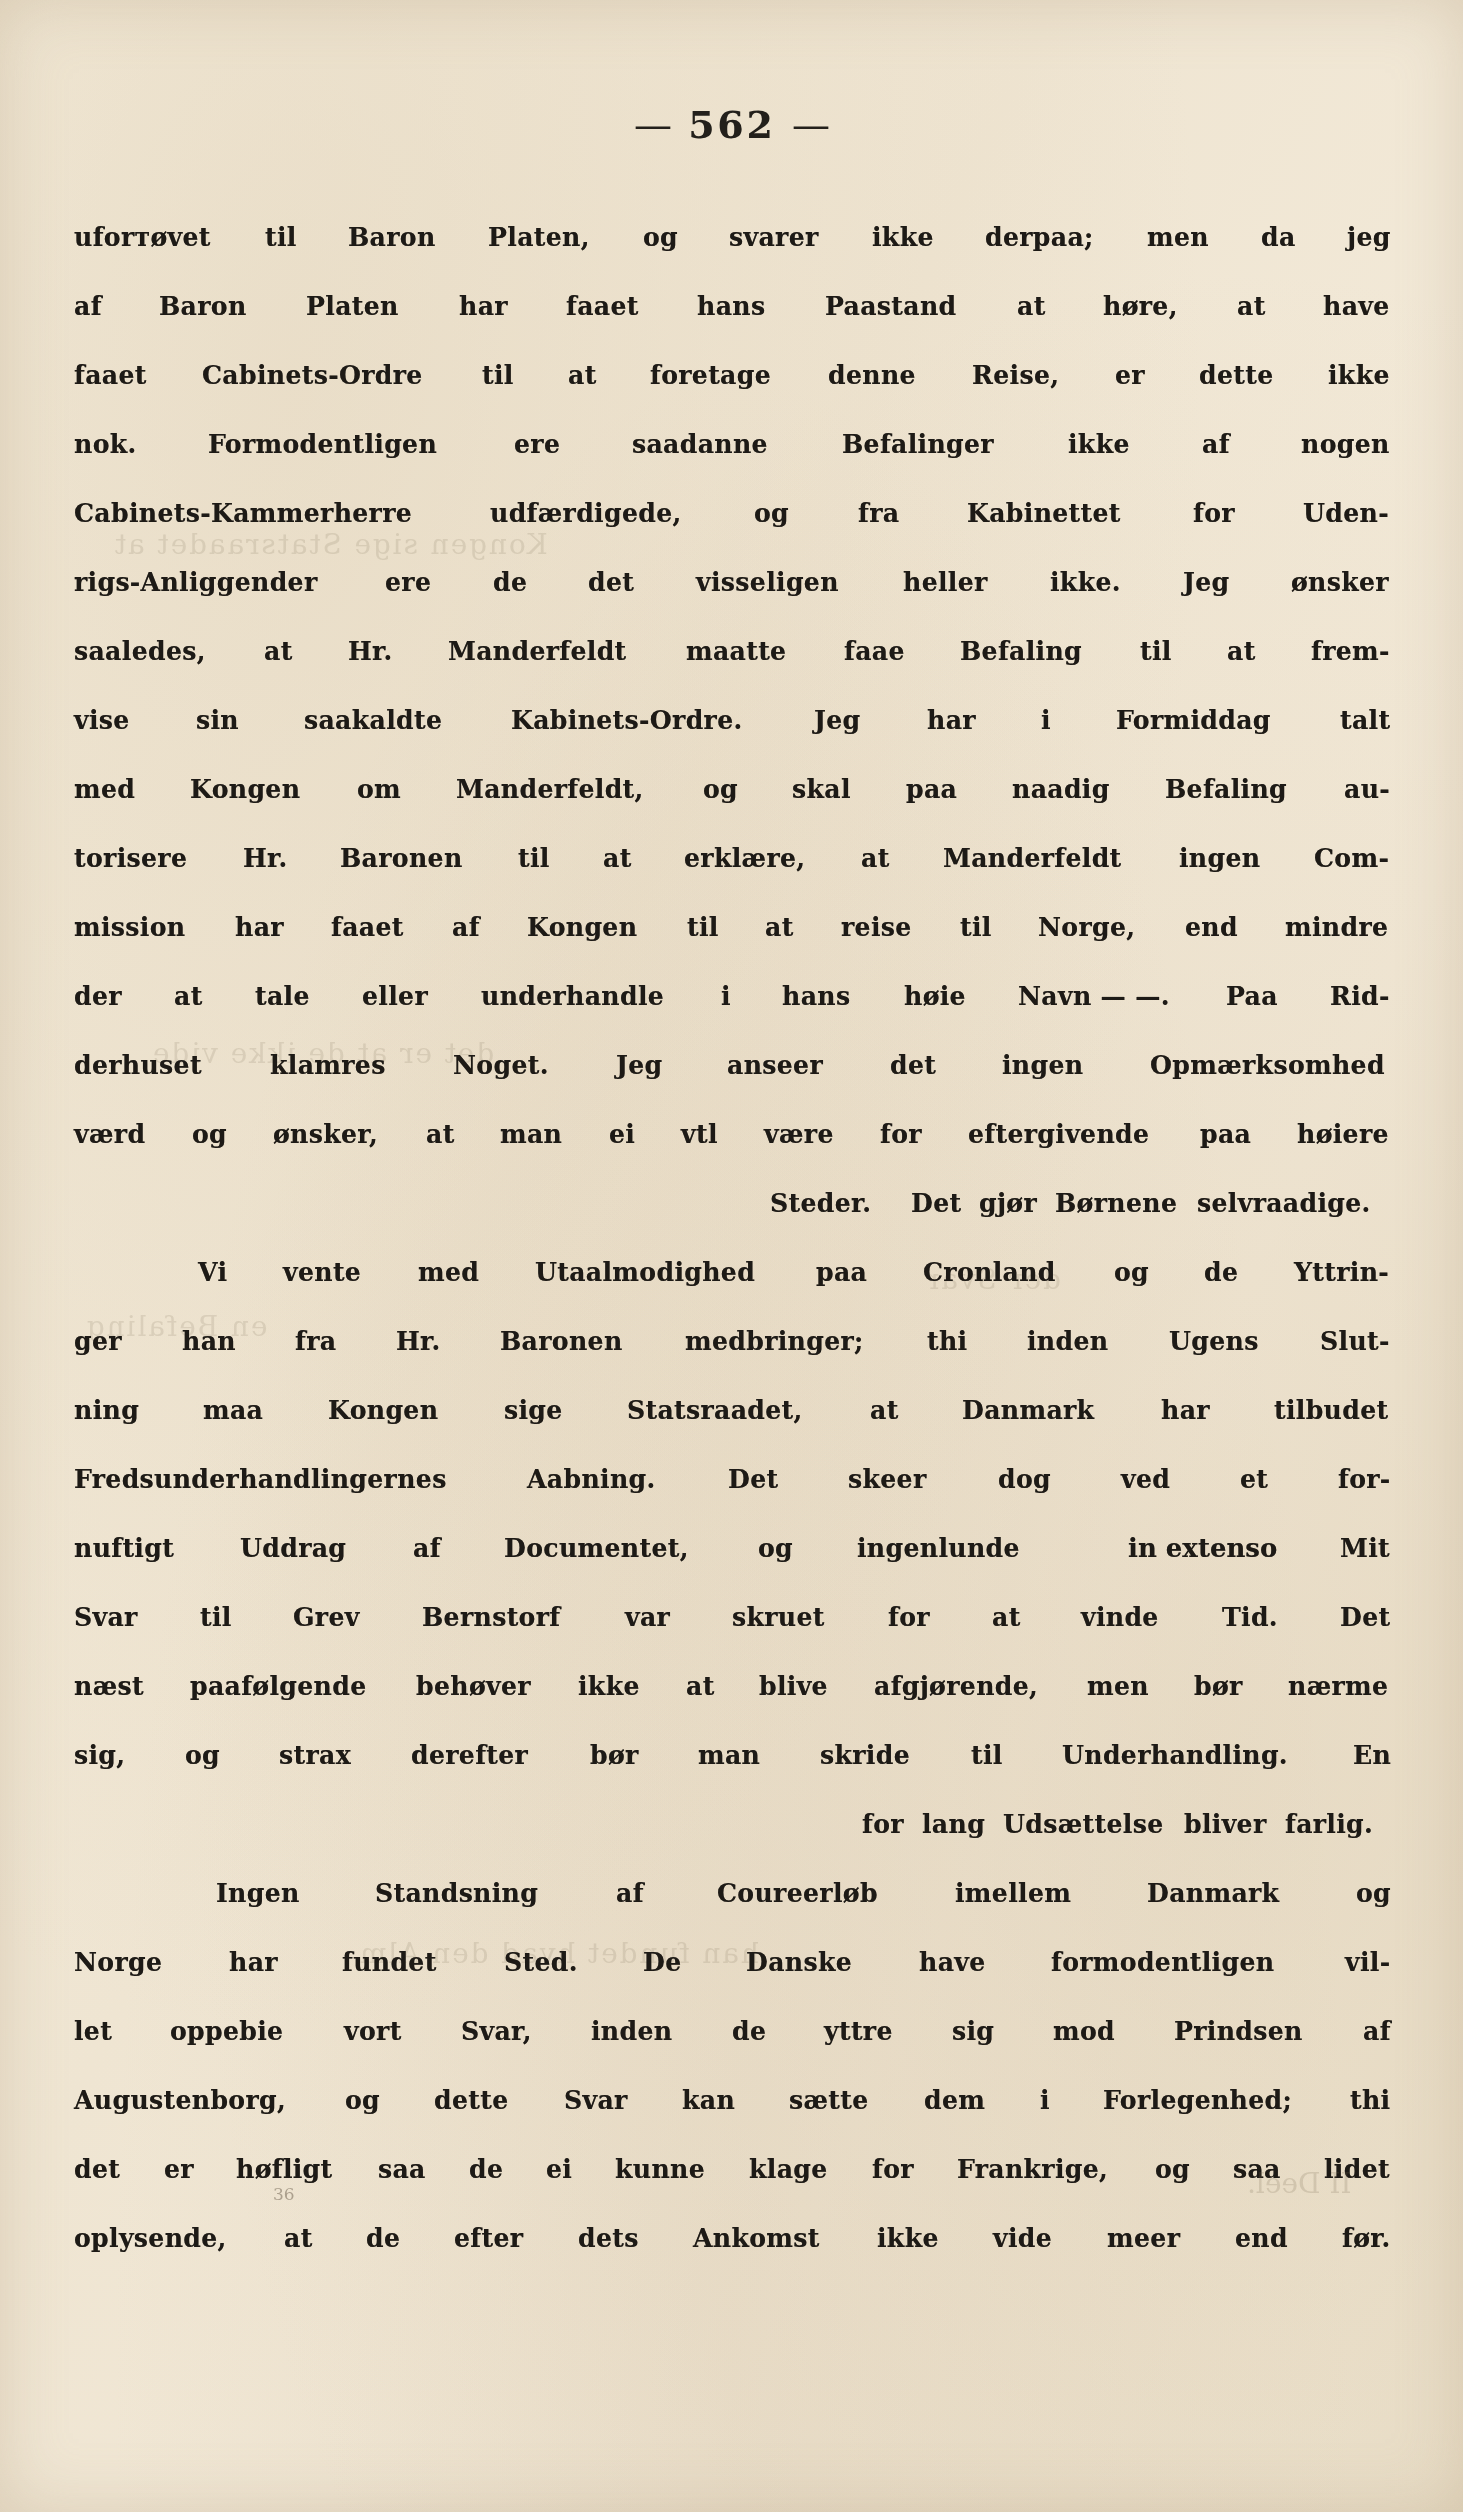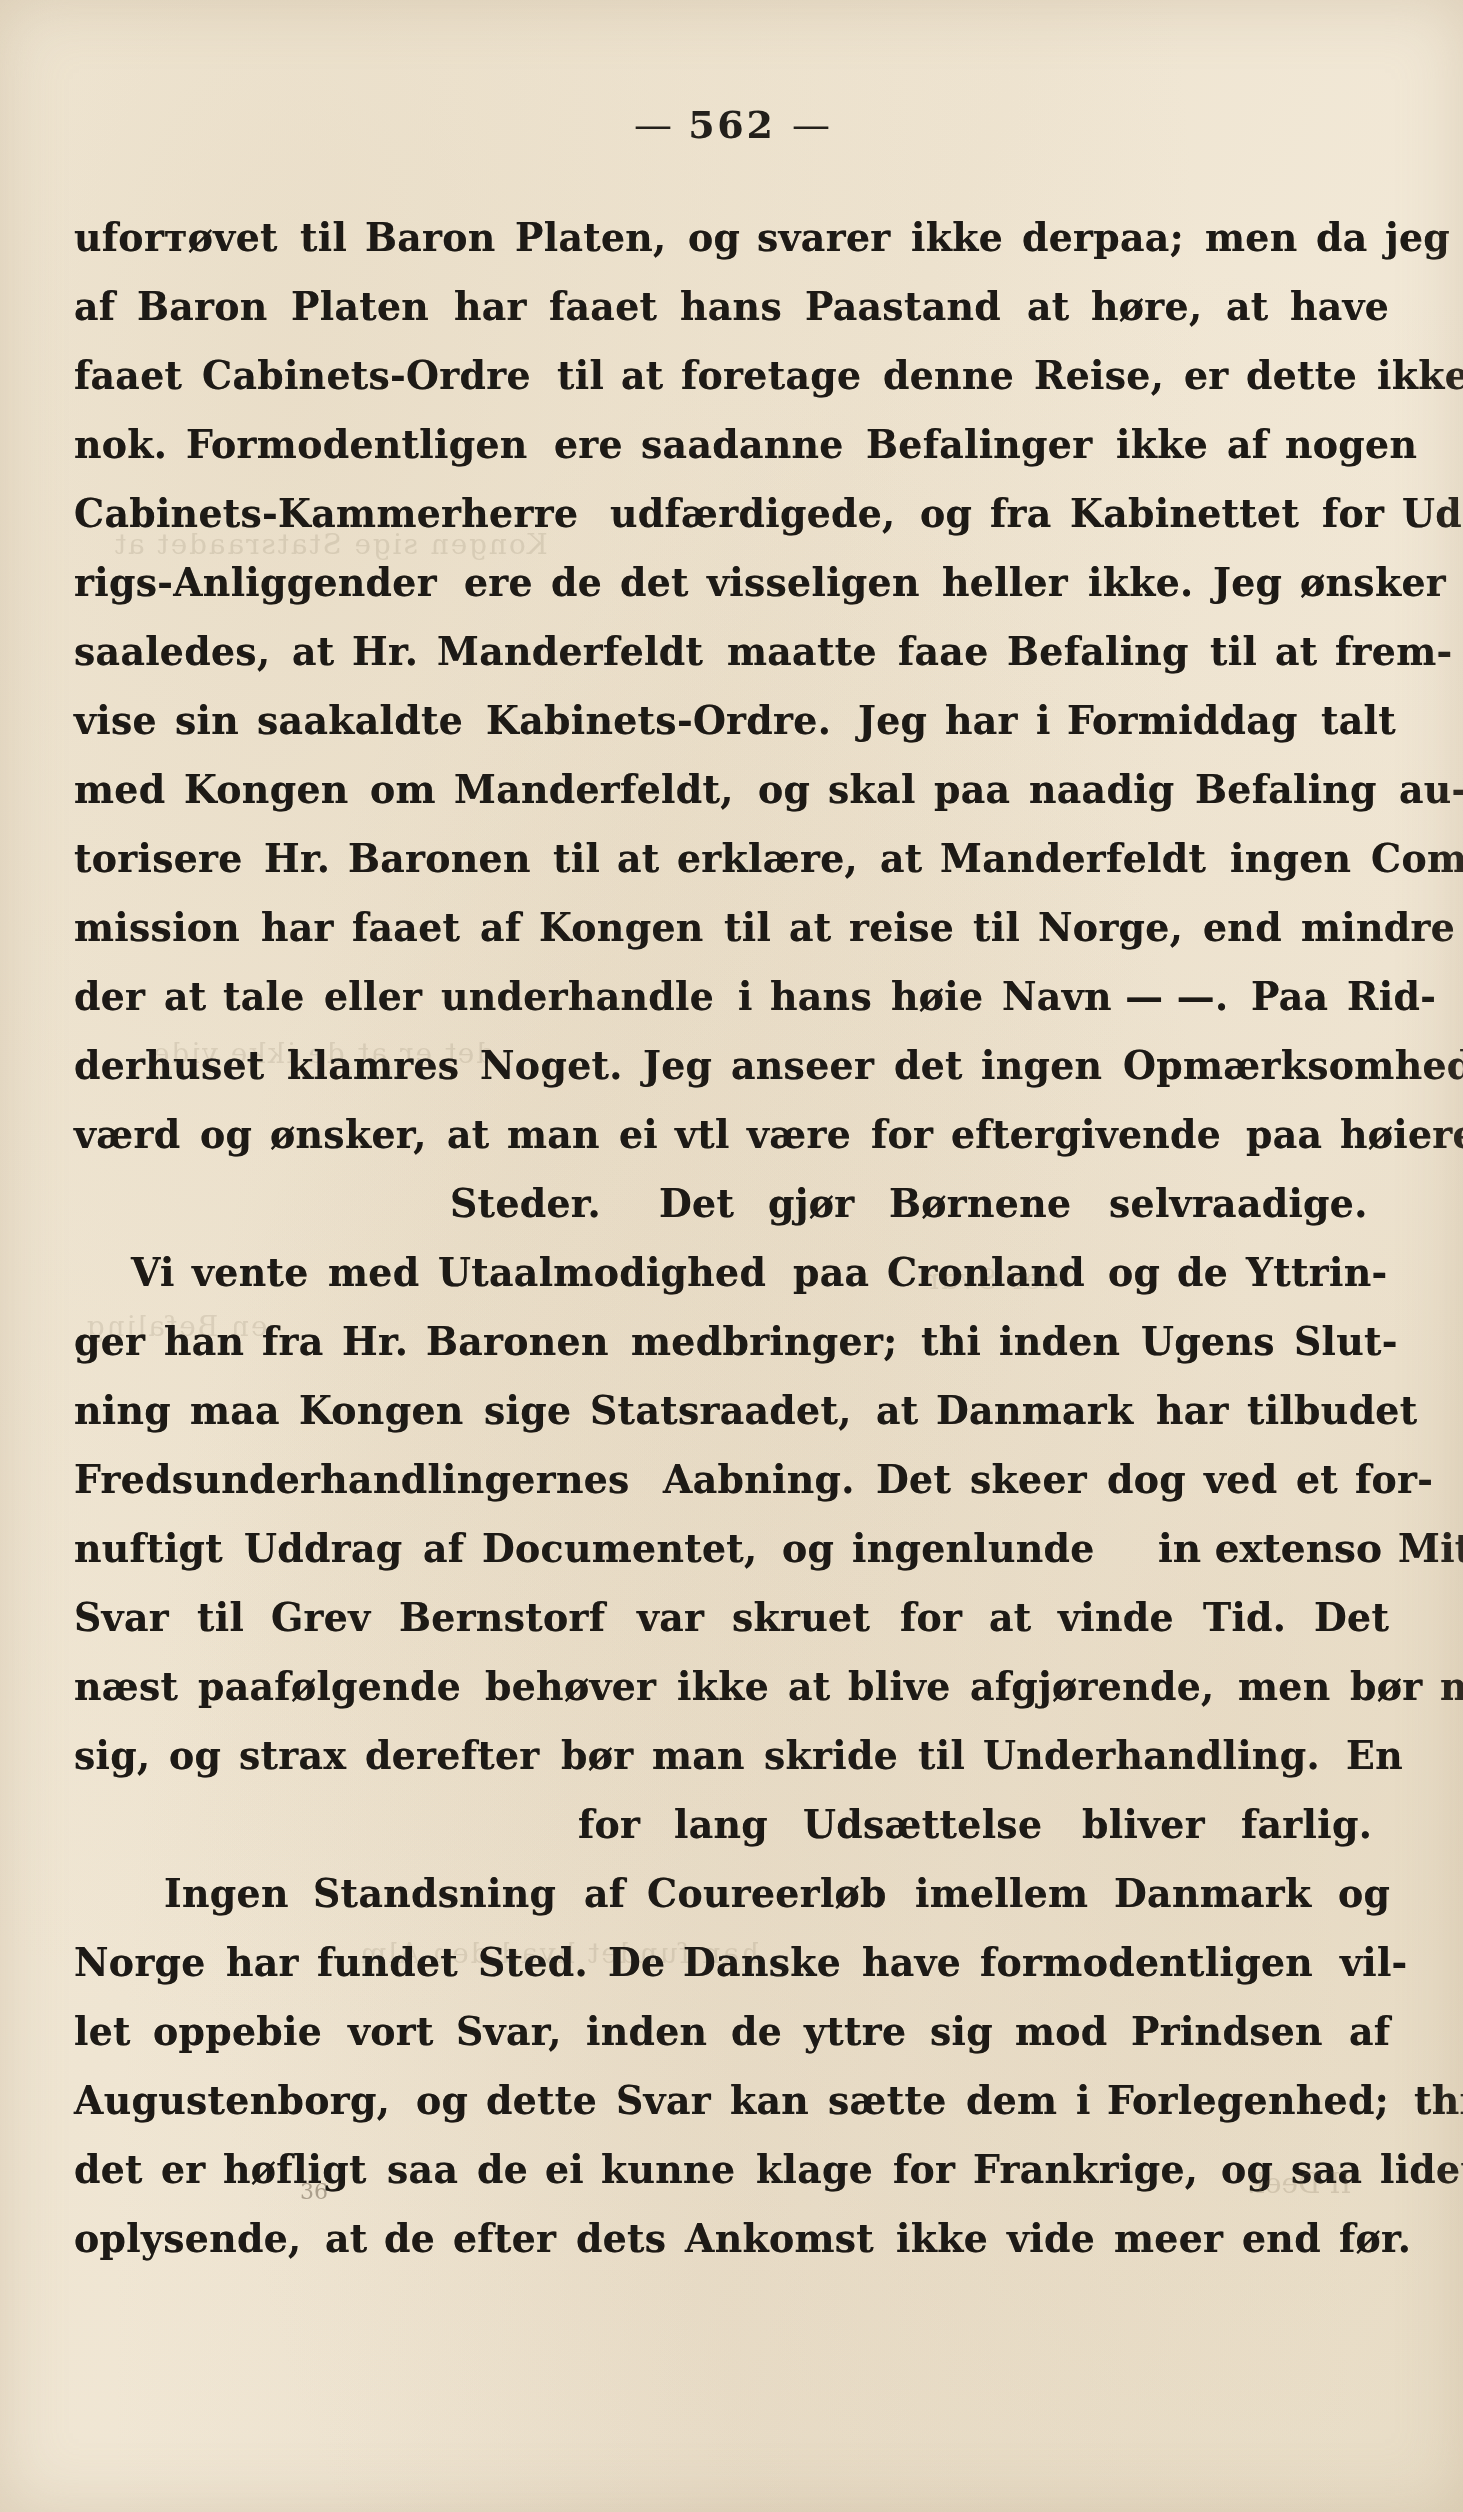--- a/index.html
+++ b/index.html
@@ -66,25 +66,24 @@
     top: 203px;
     width: 1318px;
   }
   .line {
     position: relative;
     height: 69px;
     line-height: 69px;
     white-space: nowrap;
     color: #1d1a16;
     font-family: "DejaVu Serif", serif;
-    font-size: 39px;
+    font-size: 26px;
     font-weight: 600;
     letter-spacing: 0.3px;
     text-shadow: 0 0 0.6px rgba(40,34,26,0.55);
-    gap: 16px;
   }
   
   .line.just {
     display: flex;
     justify-content: space-between;
   }
   .line.last {
     display: flex;
     justify-content: flex-end;
   }
@@ -102,23 +101,23 @@
   .roman {
     font-style: normal;
     font-weight: 700;
     font-family: "DejaVu Serif", serif;
     letter-spacing: 0;
     transform: none;
     margin-left: 40px;
   }
   .sig {
     position: absolute;
-    left: 300px;
+    left: 273px;
     bottom: 26px;
-    font-size: 22px;
+    font-size: 17px;
     color: rgba(90,78,60,0.45);
     font-family: "DejaVu Serif", serif;
     margin-top: 20px;
   }
   .sigr {
     position: absolute;
     right: 113px;
     bottom: 30px;
     font-size: 28px;
     color: rgba(120,104,80,0.20);

